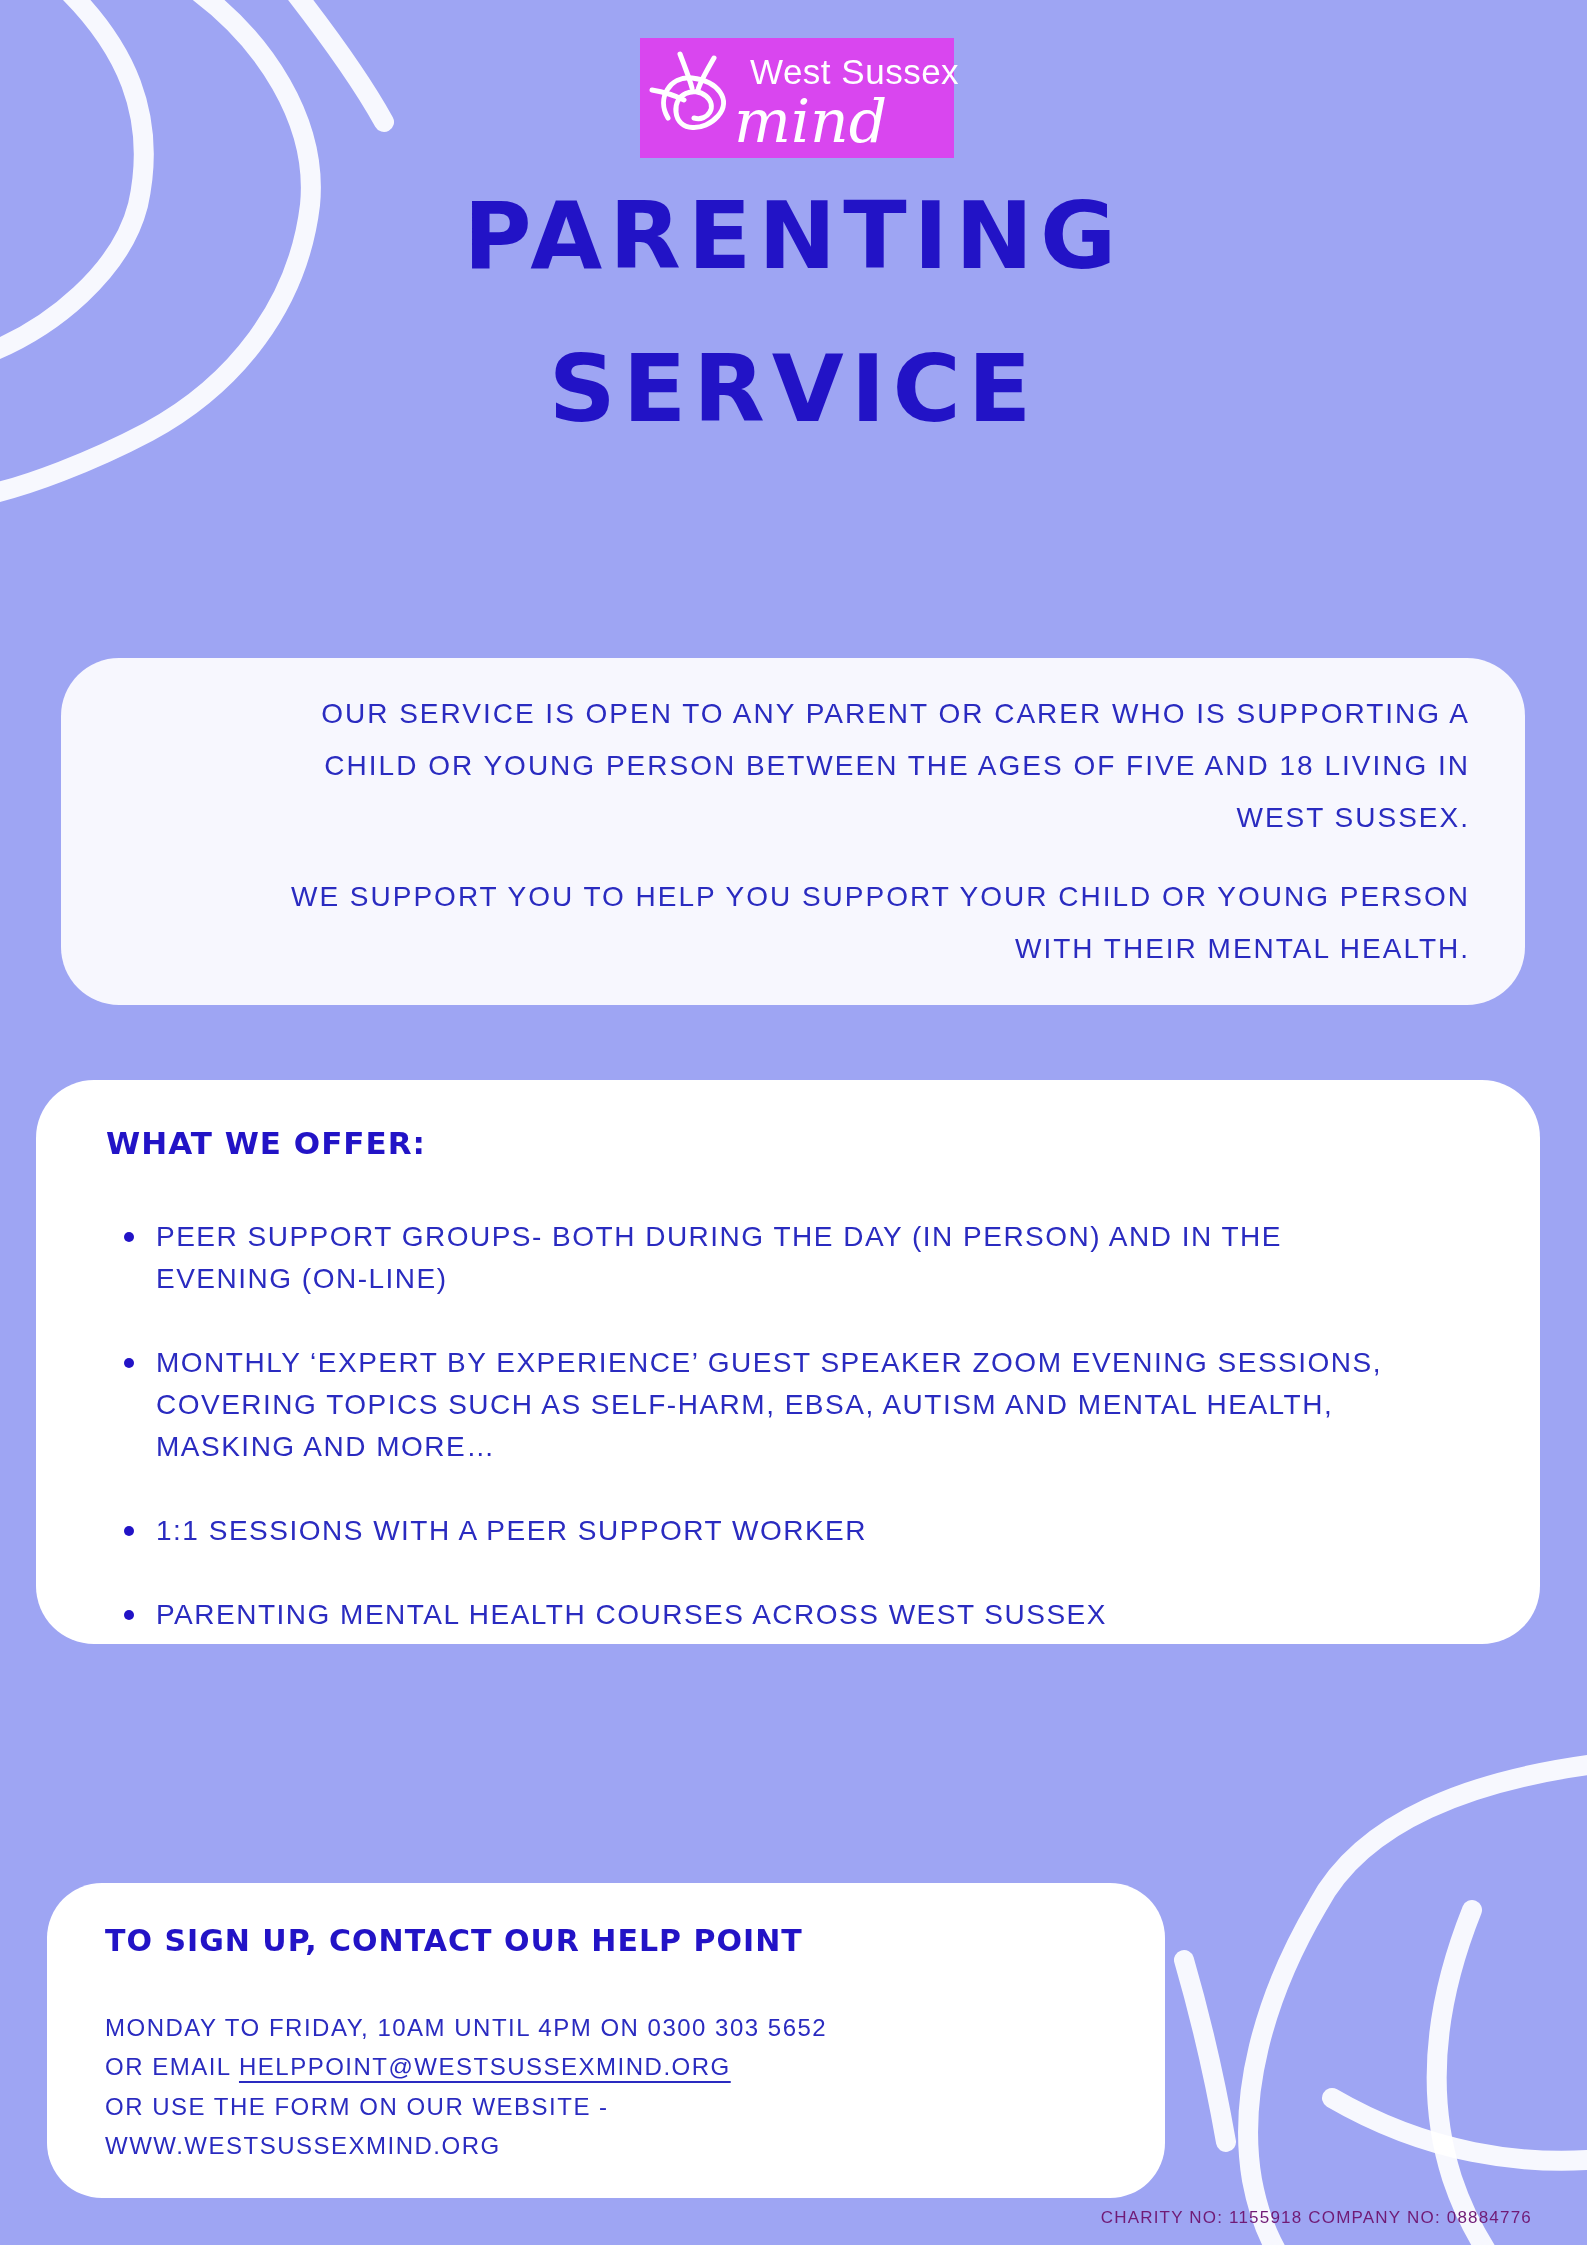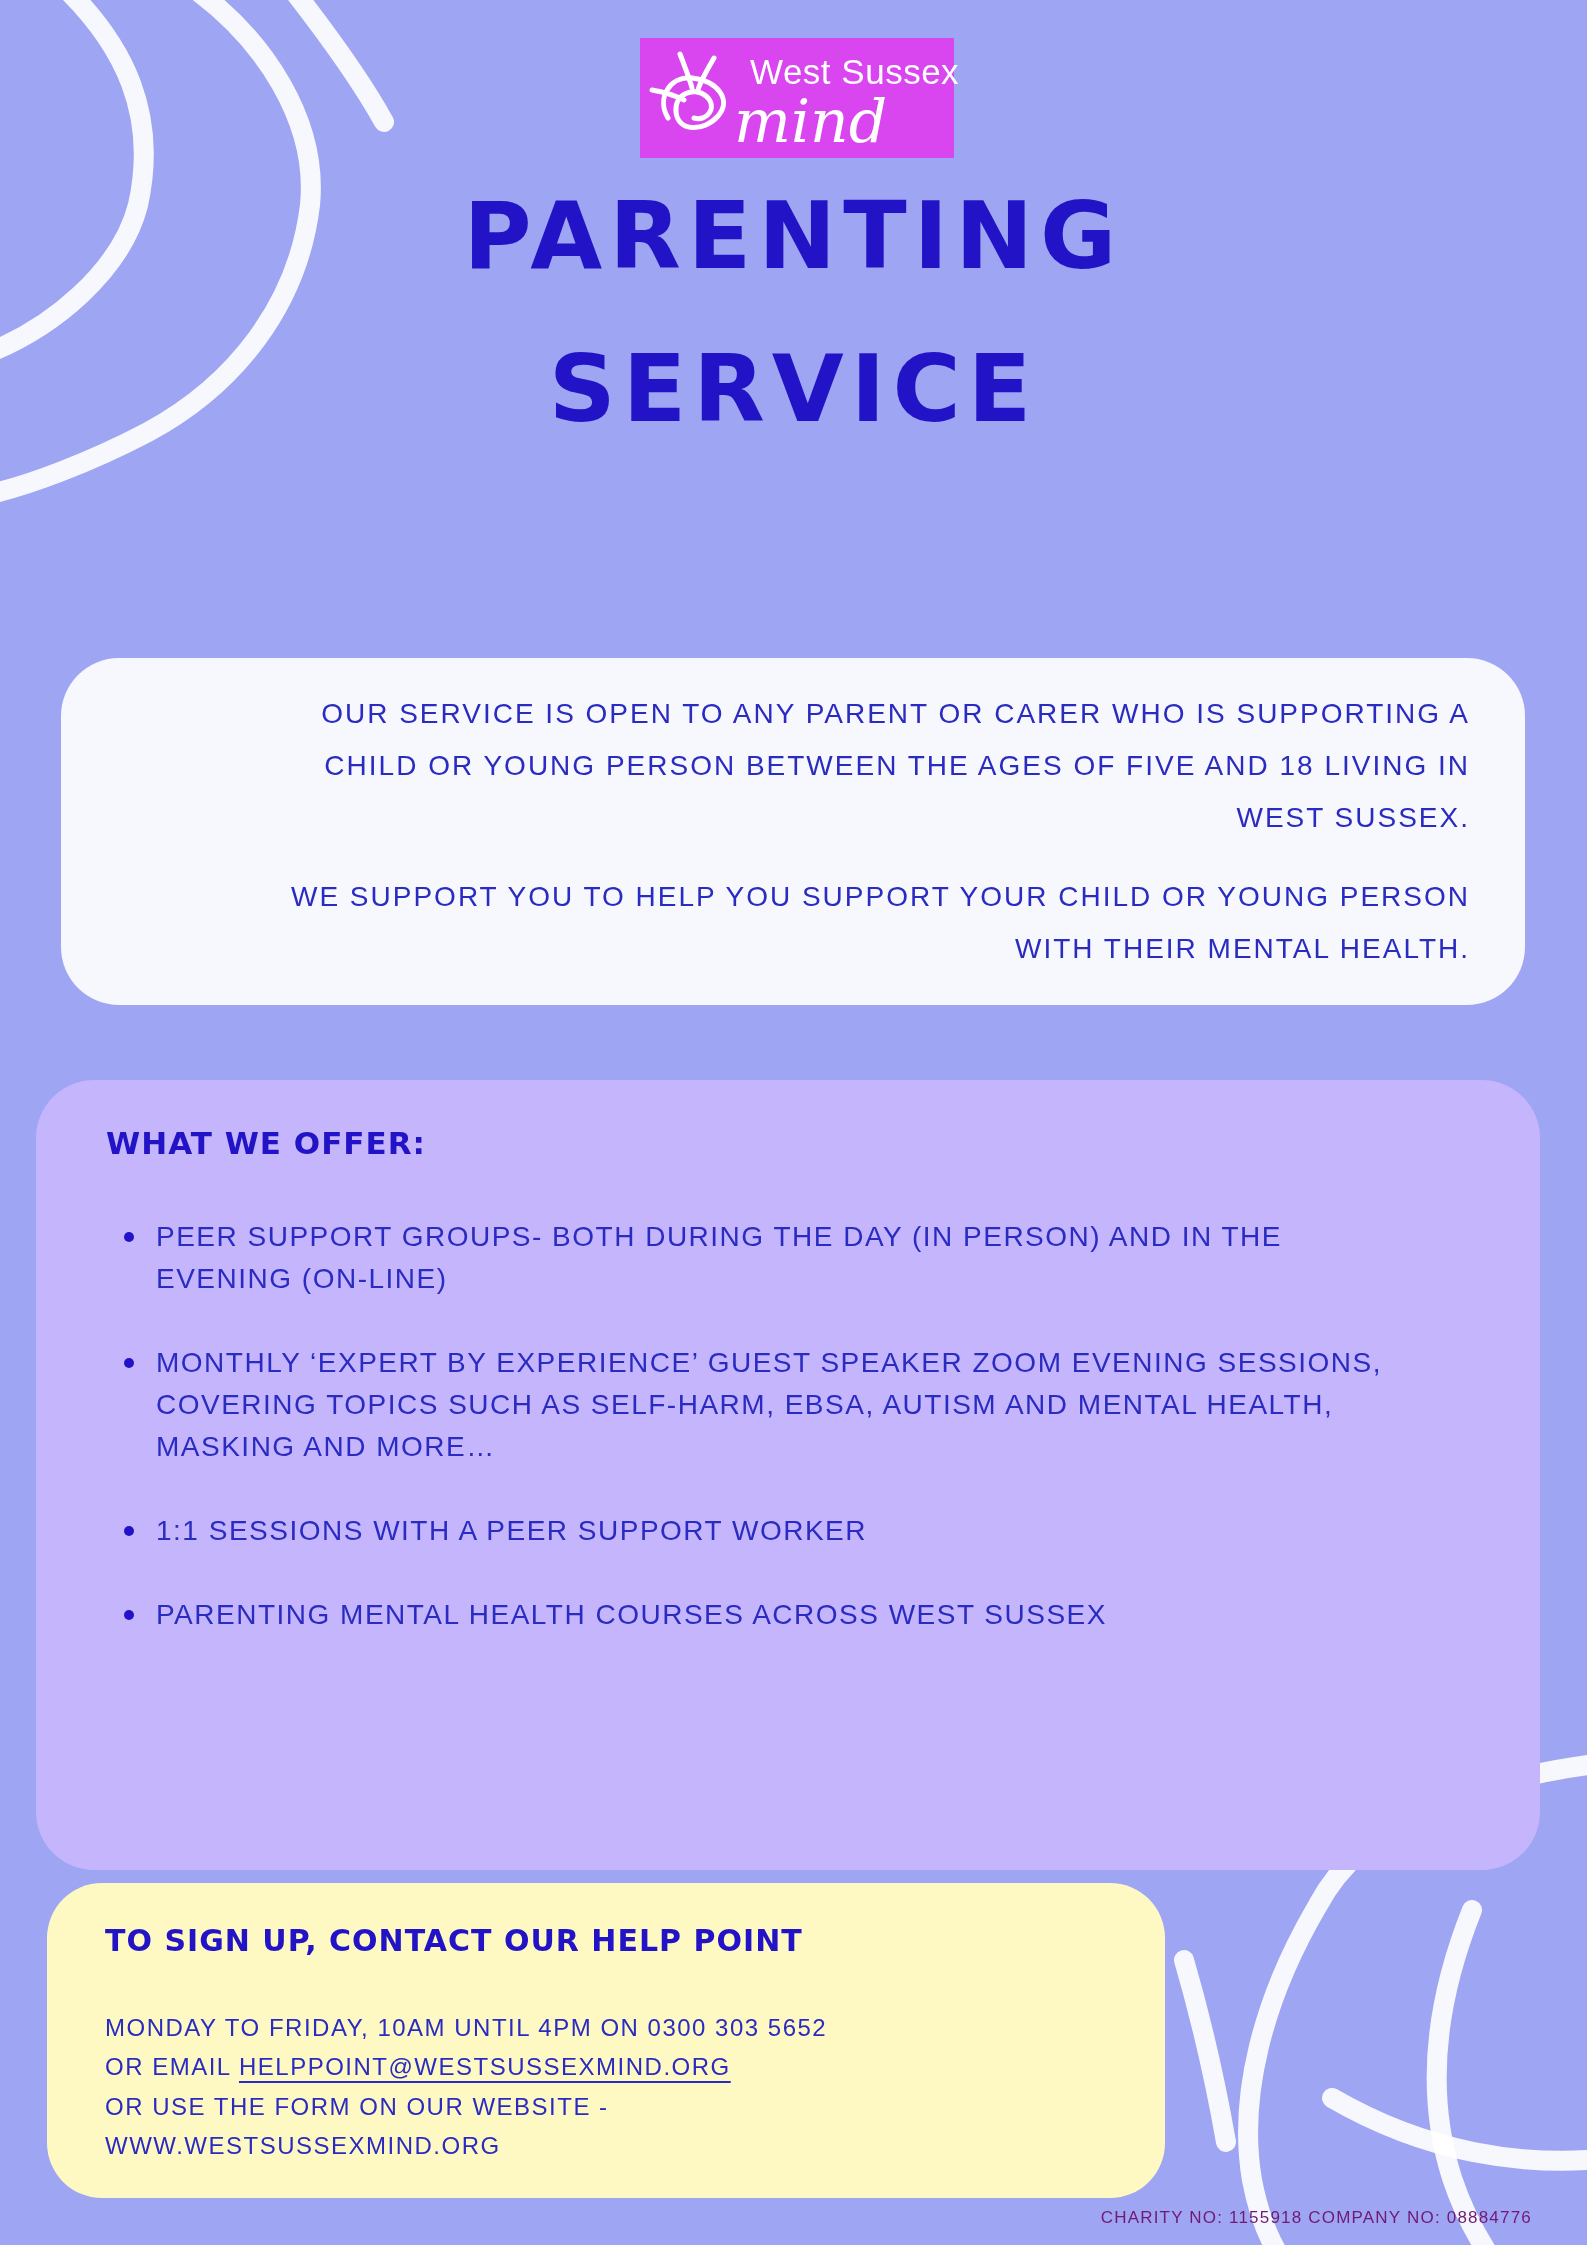--- a/index.html
+++ b/index.html
@@ -40,42 +40,42 @@
     position:absolute;left:61px;top:658px;width:1464px;height:347px;
     background:#F7F7FE;border-radius:58px;box-sizing:border-box;
     display:flex;flex-direction:column;justify-content:center;gap:28px;
     padding:0 55px;text-align:right;
     color:#2A2BC0;font-size:28px;letter-spacing:2px;line-height:1.85;
   }
   .intro-card p{margin:0;white-space:pre-line;}
 
   
   .offer-card{
-    position:absolute;left:36px;top:1080px;width:1504px;height:790px;
-    background:#c4b5fd;border-radius:58px;box-sizing:border-box;
+    position:absolute;left:36px;top:1080px;width:1504px;height:564px;
+    background:#ffffff;border-radius:58px;box-sizing:border-box;
     padding:45px 30px 30px 70px;color:#2A2BC0;
   }
   .offer-heading{
     font-weight:800;font-size:31px;letter-spacing:1px;color:#2213C6;
     font-family:"DejaVu Sans", sans-serif;margin:0 0 55px 0;
   }
   .offer-list{list-style:none;margin:12px;padding:0;}
   .offer-list li{
     position:relative;padding-left:38px;margin-bottom:42px;
     font-size:28px;letter-spacing:1.5px;line-height:1.5;white-space:pre-line;
   }
   .offer-list li::before{
     content:"";position:absolute;left:6px;top:16px;width:10px;height:10px;
     border-radius:50%;background:#2213C6;
   }
 
   
   .signup-card{
     position:absolute;left:47px;top:1883px;width:1118px;height:315px;
-    background:#fef9c3;border-radius:55px;box-sizing:border-box;
+    background:#ffffff;border-radius:55px;box-sizing:border-box;
     padding:40px 40px 0 58px;color:#2A2BC0;
   }
   .signup-heading{
     font-weight:800;font-size:30px;letter-spacing:1px;color:#2213C6;
     font-family:"DejaVu Sans", sans-serif;margin:0 0 50px 0;
   }
   .signup-lines{font-size:24px;letter-spacing:1.5px;line-height:1.64;}
   .signup-lines div{white-space:nowrap;}
   .email-link{
     color:#2A2BC0;text-decoration:underline;text-underline-offset:6px;

